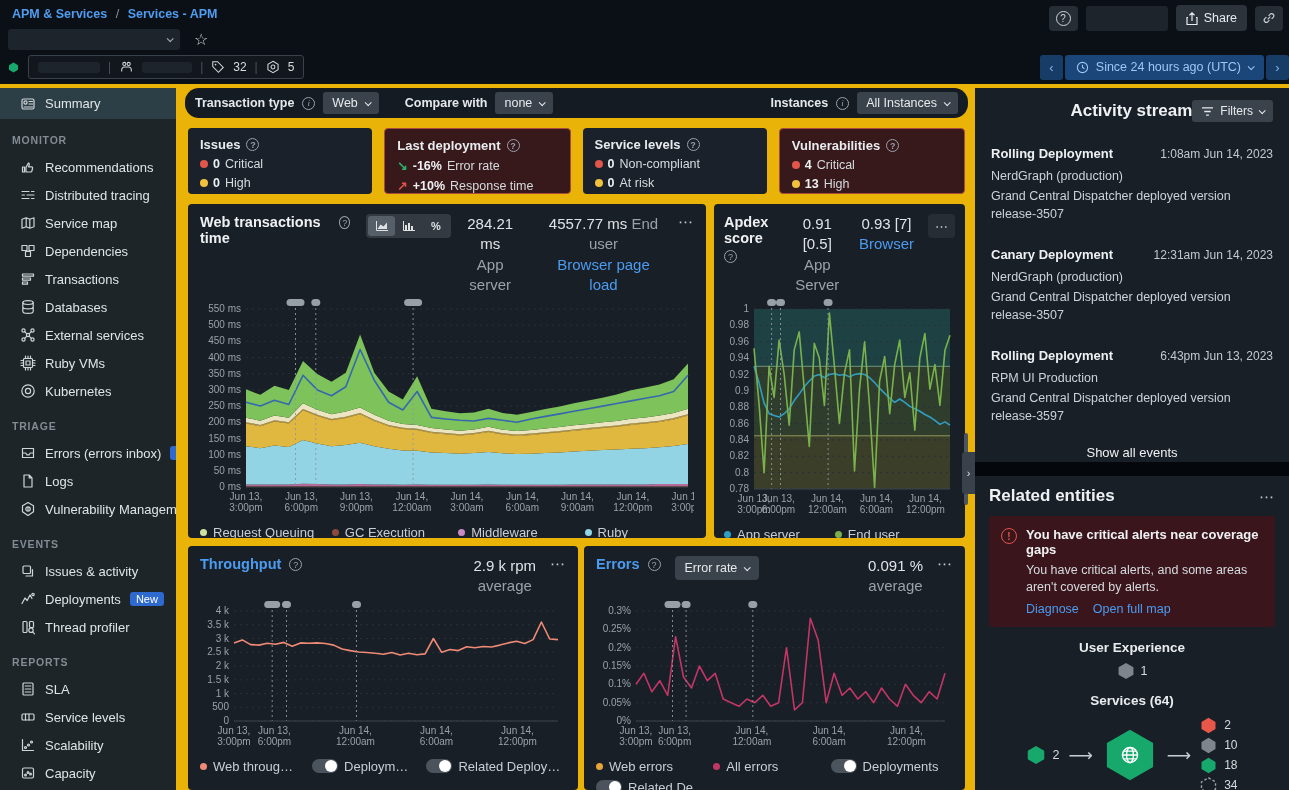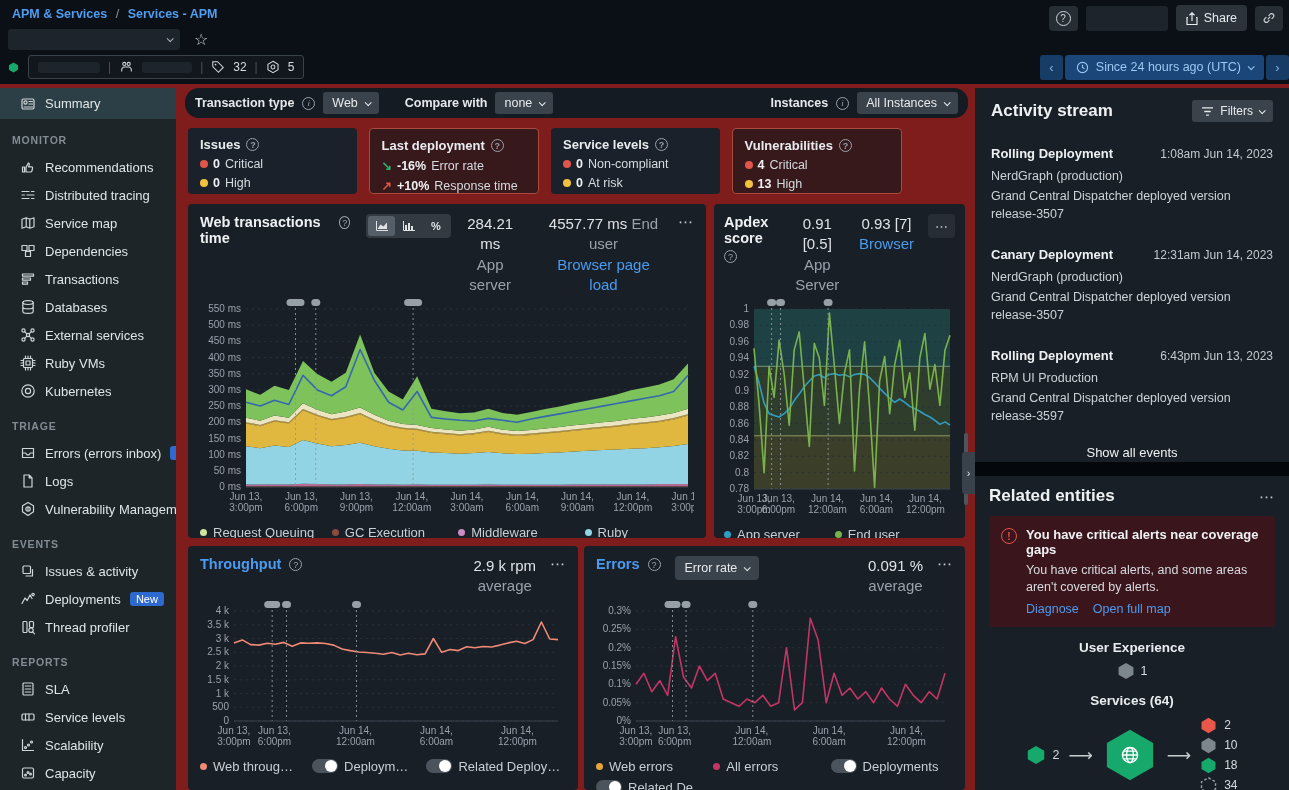--- a/index.html
+++ b/index.html
@@ -1,17 +1,17 @@
 <!DOCTYPE html>
 <html><head>
 <meta charset="utf-8">
 <style>
   *{box-sizing:border-box}
   body{margin:0;background:#070b10;font-family:"Liberation Sans",sans-serif}
-  .app{position:relative;width:1289px;height:790px;overflow:hidden;background:#7f1d1d;color:#dfe3e7;font-size:13px}
+  .app{position:relative;width:1289px;height:790px;overflow:hidden;background:#eab308;color:#dfe3e7;font-size:13px}
 
   
   .topbar{position:absolute;left:0;top:0;width:1289px;height:84px;background:#0b1016}
   .breadcrumb{position:absolute;left:12px;top:7px;font-size:12.5px;font-weight:bold}
   .breadcrumb a{color:#4f9cf0;text-decoration:none}
   .breadcrumb .sep{color:#8b949c;margin:0 5px;font-weight:normal}
   .entity-row{position:absolute;left:8px;top:29px;display:flex;align-items:center;gap:14px}
   .redacted{background:#1d242b;border-radius:3px}
   .entity-dd{width:172px;height:21px;display:flex;align-items:center;justify-content:flex-end;padding-right:8px;color:#aab2b9}
   .star{color:#cfd4d9;font-size:16px;line-height:1}
@@ -36,21 +36,21 @@
   .side-heading{padding:15px 12px 7px;font-size:10.5px;font-weight:bold;letter-spacing:.8px;color:#828c93}
   .new-badge{margin-left:auto;background:#2e69cf;color:#fff;font-size:11px;border-radius:3px;padding:1px 6px}
 
   
   .main{position:absolute;left:185px;top:88px;width:783px;height:702px}
   .controls-bar{position:absolute;left:0;top:0;width:783px;height:30px;background:#151b22;border-radius:14px;display:flex;align-items:center;gap:8px;padding:0 10px;font-size:12.5px}
   .ctrl-label{font-weight:bold;color:#e4e8eb}
   .info-glyph{width:13px;height:13px;border:1.1px solid #98a2ab;border-radius:50%;color:#98a2ab;font-size:9px;display:inline-flex;align-items:center;justify-content:center;font-style:italic;font-family:"Liberation Serif",serif}
   .select-pill{height:22px;background:#3a424b;border-radius:3px;display:flex;align-items:center;gap:7px;padding:0 9px;color:#e6eaed}
   .ctrl-right{margin-left:auto;display:flex;align-items:center;gap:8px}
-  .cards{position:absolute;left:3px;top:40px;width:714px;display:flex;gap:12px}
+  .cards{position:absolute;left:3px;top:40px;width:777px;display:flex;gap:12px}
   .card{flex:1;height:66px;background:#1a212a;border-radius:4px;padding:9px 12px}
   .card.alert{background:#37181b;border:1px solid #a84a3c}
   .card-title{display:flex;align-items:center;gap:6px;font-weight:bold;font-size:13px;color:#e8ecef}
   .q-glyph{width:13px;height:13px;border:1.1px solid #98a2ab;border-radius:50%;color:#98a2ab;font-size:9px;display:inline-flex;align-items:center;justify-content:center}
   .card-row{display:flex;align-items:center;gap:5px;margin-top:5px;font-size:12.5px;color:#d6dbdf}
   .dot{width:8px;height:8px;border-radius:50%;flex:none}
   .card-row b{color:#eef1f3}
 
   .panel{position:absolute;background:#191f26;border-radius:4px;overflow:hidden;padding:10px 12px}
   .panel-head{display:flex;align-items:flex-start;gap:8px}
@@ -71,21 +71,21 @@
   .leg-item .lbl{white-space:nowrap;overflow:hidden;text-overflow:ellipsis}
   .ldot{width:7px;height:7px;border-radius:50%;flex:none}
   .toggle{width:26px;height:14px;border-radius:8px;background:#4b545c;position:relative;flex:none;display:inline-block}
   .toggle::after{content:"";position:absolute;right:1px;top:1px;width:12px;height:12px;border-radius:50%;background:#fff}
   .err-dd{height:24px;background:#3a424b;border-radius:4px;display:flex;align-items:center;gap:7px;padding:0 10px;color:#e6eaed;font-size:12.5px;margin-left:6px}
   .main-scroll{position:absolute;left:779px;top:345px;width:4px;height:72px;background:#4d565e;border-radius:2px}
 
   
   .rail{position:absolute;left:975px;top:88px;width:314px;height:702px;background:#191f26}
   .activity{position:absolute;left:0;top:0;right:0;height:374px;padding:12px 16px;overflow:hidden}
-  .act-head{display:flex;align-items:center;justify-content:space-between}
+  .act-head{display:flex;align-items:center;justify-content:flex-end}
   .rail-title{font-size:17px;font-weight:bold;color:#eef1f3}
   .filters-btn{display:flex;align-items:center;gap:6px;background:#3a424b;border-radius:3px;padding:4px 9px;font-size:12px;color:#e6eaed}
   .event{margin-top:24px}
   .event-head{display:flex;justify-content:space-between;align-items:baseline}
   .event-type{font-weight:bold;font-size:13px;color:#eef1f3}
   .event-time{font-size:12px;color:#c3c9ce}
   .event-entity{margin-top:8px;font-size:12.5px;color:#ccd2d7}
   .event-desc{margin-top:5px;font-size:12.5px;color:#ccd2d7;line-height:1.4}
   .show-all{margin-top:20px;text-align:center;font-size:13px;color:#eef1f3;cursor:pointer}
   .rail-gap{position:absolute;left:0;right:0;top:374px;height:14px;background:#04070b}

